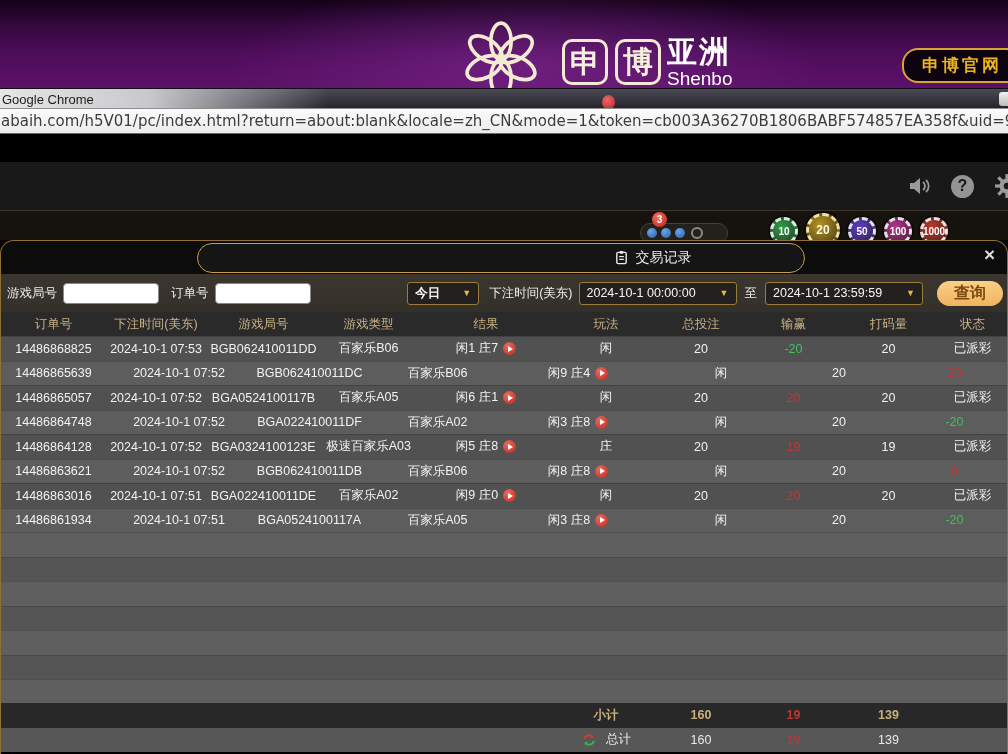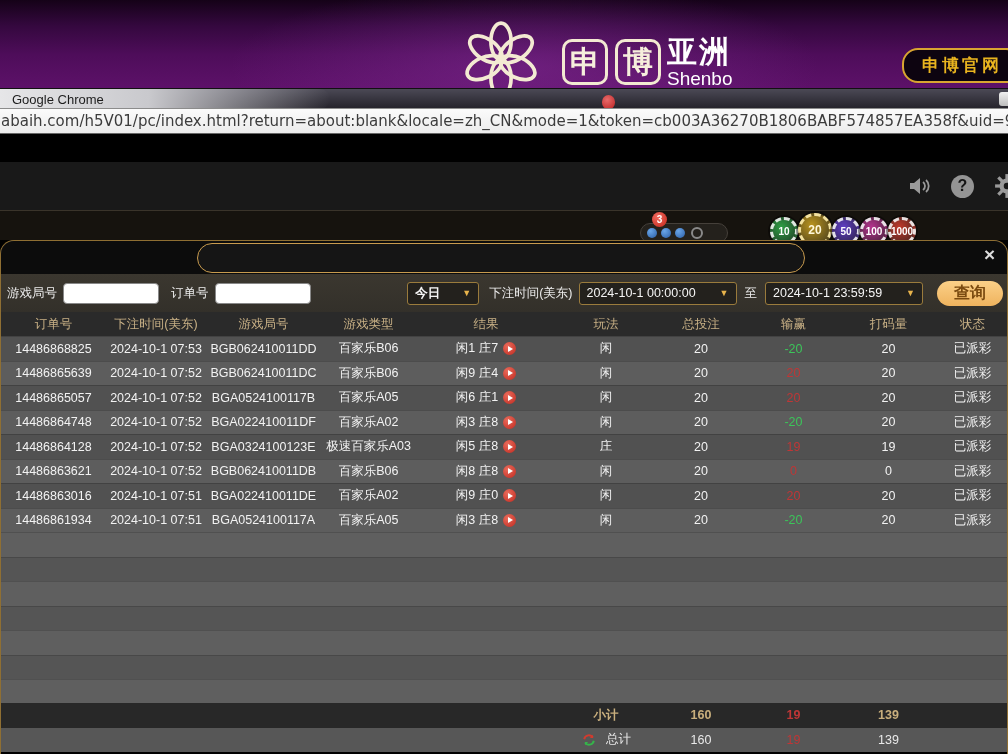--- a/index.html
+++ b/index.html
@@ -25,21 +25,21 @@
     border:2px solid #d8a531; border-radius:16px; background:#0d0410;
     color:#e9b41f; font-size:17px; font-weight:bold; letter-spacing:3px; white-space:nowrap; }
 
   
   .chrome-bar { position:relative; height:20px;
     background:linear-gradient(180deg,#4b4955 0%,#36343e 55%,#26242c 100%);
     border-top:1px solid #111; overflow:hidden; }
   .chrome-glow { position:absolute; left:0; top:0; height:20px; width:330px;
     background:linear-gradient(90deg,#e6e6e8 0%,#c9c9cd 45%,rgba(150,150,158,0) 100%);
     border-radius:0 10px 10px 0; display:flex; align-items:center; }
-  .chrome-title { color:#1c1c1c; font-size:13px; padding-left:12px; }
+  .chrome-title { color:#1c1c1c; font-size:13px; padding-left:2px; }
   .chrome-sliver { position:absolute; right:0; top:3px; width:9px; height:14px;
     background:linear-gradient(180deg,#f0f0f0,#bdbdbd); border-radius:3px 0 0 3px; }
   .red-marker { position:absolute; left:602px; top:6px; width:13px; height:14px;
     background:radial-gradient(circle at 40% 35%, #e86a6a, #b22); border-radius:50% 50% 45% 45%; }
 
   
   .url-bar { height:26px; background:linear-gradient(180deg,#fbfbfb,#ececec);
     border-top:1px solid #8c8c8c; border-bottom:1px solid #666;
     display:flex; align-items:center; overflow:hidden; }
   .url-text { font-family:"DejaVu Sans", sans-serif; font-size:15px; color:#3c3c3c;
@@ -68,21 +68,21 @@
   .badge-group { position:absolute; left:640px; top:1px; }
   .badge { position:absolute; left:12px; top:0; width:15px; height:15px; border-radius:50%;
     background:radial-gradient(circle at 35% 30%, #f26a5e, #c1271b); color:#fff; font-size:10px;
     font-weight:bold; display:flex; align-items:center; justify-content:center; z-index:2; }
   .badge-pill { position:absolute; left:0; top:11px; width:88px; height:20px; border-radius:10px;
     background:#24211c; border:1px solid #45403a; display:flex; align-items:center;
     gap:4px; padding:0 6px; }
   .blue-dot { width:10px; height:10px; border-radius:50%;
     background:radial-gradient(circle at 35% 30%, #6aa6e8, #2b5fa8); }
   .mag-ring { width:12px; height:12px; border-radius:50%; border:2px solid #8a8a8a; margin-left:2px; }
-  .chip-row { position:absolute; left:770px; top:6px; display:flex; align-items:flex-start; gap:0; }
+  .chip-row { position:absolute; left:770px; top:6px; display:flex; align-items:flex-start; gap:8px; }
   .chip { width:28px; height:28px; border-radius:50%; border:3px dashed rgba(255,255,255,.85);
     background:#444; display:flex; align-items:center; justify-content:center;
     color:#fff; font-size:10px; font-weight:bold; box-shadow:0 0 0 2px rgba(0,0,0,.4); }
   .chip.big { width:34px; height:34px; margin-top:-4px; border-color:#f3e2a0; color:#fff8dc; font-size:12px; }
 
   
   .modal { position:relative; height:514px; background:#4a4a4a;
     border:1px solid #8f6f33; border-bottom:none; border-radius:14px 14px 0 0; overflow:hidden; }
 
   .tabbar { position:relative; height:33px; background:#0c0c0c; display:flex;
@@ -117,21 +117,21 @@
 
   
   .grid { display:grid; grid-template-columns:105px 100px 115px 95px 140px 100px 90px 95px 95px 73px;
     align-items:center; }
   .thead { height:24px; background:#2a2a2a; color:#c9b186; font-size:12.5px; }
   .thead .cell { text-align:center; }
   .tbody { height:367px; overflow:hidden; background:#4a4a4a; }
   .trow { height:24.5px; font-size:12.5px; color:#f2f2f2; border-top:1px solid rgba(0,0,0,.18); }
   .trow .cell { text-align:center; white-space:nowrap; }
   .row-dark { background:#515151; }
-  .row-light { background:#5d5d5d; }
+  .row-light { background:#5d5d5d;gap:23px; }
   .stripe { height:24.5px; border-top:1px solid rgba(0,0,0,.15); }
   .stripe-light { background:#5f5f5f; }
   .stripe-dark { background:#555555; }
   .cell-result { display:flex; align-items:center; justify-content:center; gap:5px; }
   .play-icon { width:13px; height:13px; border-radius:50%;
     background:radial-gradient(circle at 35% 30%, #e96a5a, #c02a20);
     display:inline-flex; align-items:center; justify-content:center; }
   .play-icon .tri { width:0; height:0; border-left:5px solid #fff;
     border-top:3px solid transparent; border-bottom:3px solid transparent; margin-left:2px; }
   .win-green { color:#3cc45a; }
@@ -232,20 +232,29 @@
       <div class="tab-group">
         <div class="tab active">
           <svg viewBox="0 0 16 16">
             <rect x="2" y="3" width="12" height="11" rx="1.5" fill="none" stroke="#3c2a0e" stroke-width="1.6"></rect>
             <line x1="5" y1="1.5" x2="5" y2="4.5" stroke="#3c2a0e" stroke-width="1.6"></line>
             <line x1="11" y1="1.5" x2="11" y2="4.5" stroke="#3c2a0e" stroke-width="1.6"></line>
             <line x1="2" y1="6.5" x2="14" y2="6.5" stroke="#3c2a0e" stroke-width="1.4"></line>
           </svg>
           <span>下注记录</span>
         </div>
+        <div class="tab">
+          <svg viewBox="0 0 16 16">
+            <rect x="3" y="2.5" width="10" height="12" rx="1.5" fill="none" stroke="#ececec" stroke-width="1.5"></rect>
+            <rect x="6" y="1" width="4" height="3" rx="1" fill="#ececec"></rect>
+            <line x1="5.5" y1="7" x2="10.5" y2="7" stroke="#ececec" stroke-width="1.3"></line>
+            <line x1="5.5" y1="10" x2="10.5" y2="10" stroke="#ececec" stroke-width="1.3"></line>
+          </svg>
+          <span>交易记录</span>
+        </div>
       </div>
       <div class="close-x">×</div>
     </div>
 
     <div class="filterbar">
       <span class="flabel">游戏局号</span>
       <input class="ftext" type="text" style="">
       <span class="flabel">订单号</span>
       <input class="ftext" type="text" style="">
       <span class="spacer"></span>

